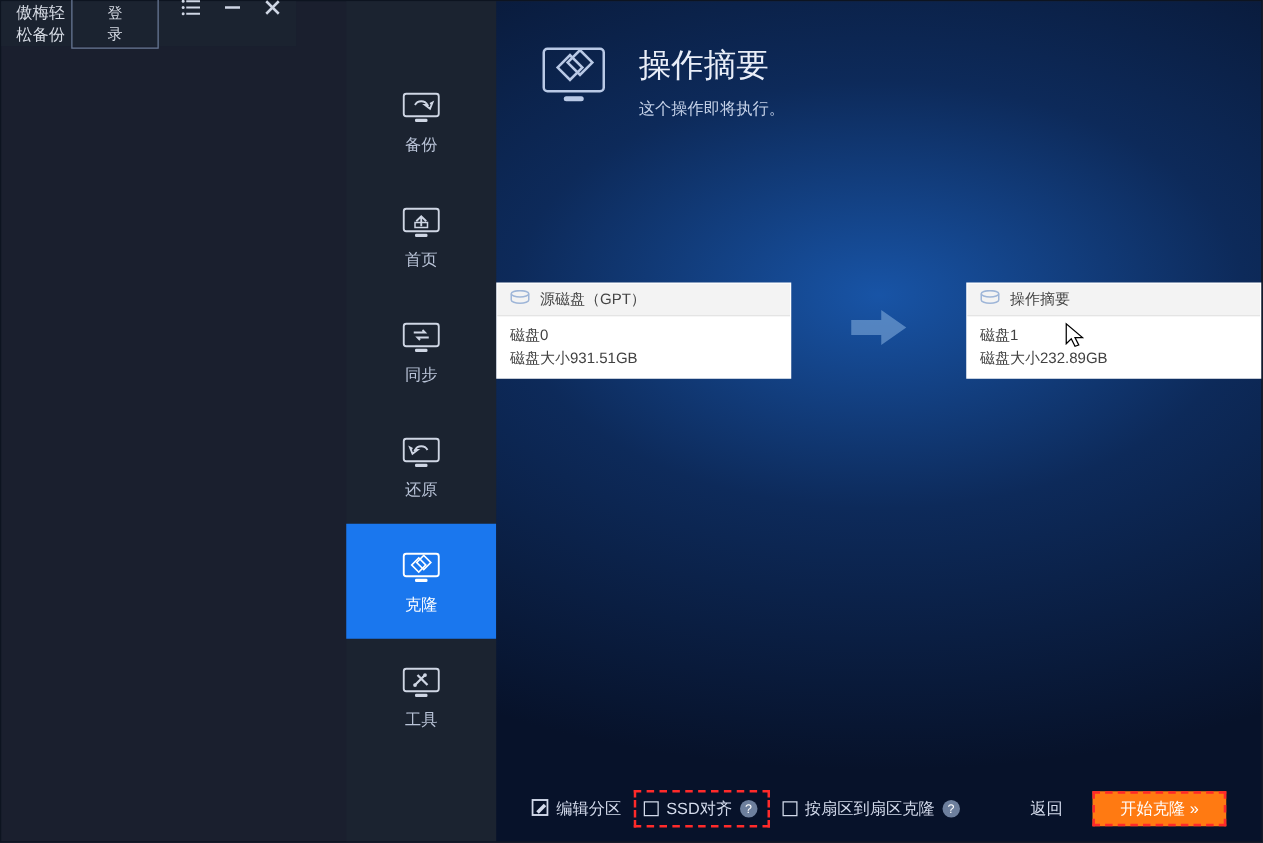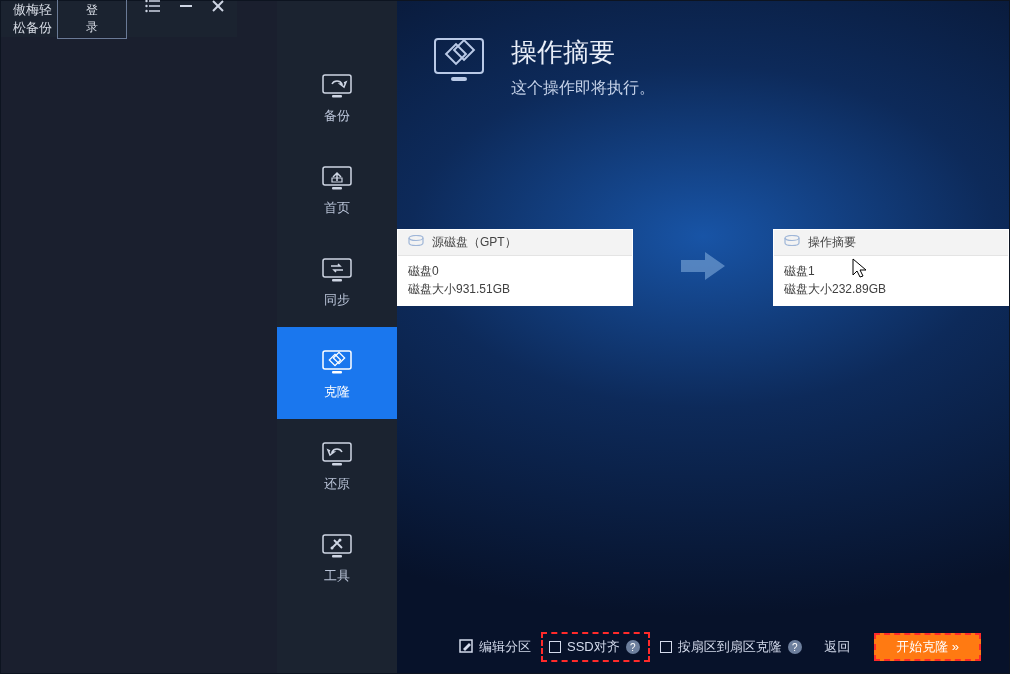--- a/index.html
+++ b/index.html
@@ -57,21 +57,21 @@
       background: radial-gradient(ellipse 650px 380px at 50% 35%, #1854a6 0%, #0d2a5a 45%, #07122a 100%);
       position: relative;
       display: flex; flex-direction: column;
     }
     .header-block {
       display: flex; align-items: flex-start; gap: 24px;
       padding: 34px 0 0 34px;
     }
     .monitor-icon { width: 56px; height: 50px; }
     .header-text h2 { color: #e9eef8; font-size: 26px; font-weight: 400; margin-bottom: 8px; }
-    .header-text p { color: #c4d1e8; font-size: 16px; }
+    .header-text p { color: #c4d1e8; font-size: 13px; }
     .disk-row {
       display: flex; align-items: center; justify-content: center;
       gap: 46px;
       margin-top: 130px;
     }
     .disk-card {
       width: 236px; height: 77px;
       background: #fff;
       border: 1px solid transparent;
       display: flex; flex-direction: column;
@@ -91,21 +91,21 @@
       pointer-events: none;
     }
     .footer {
       position: absolute; left: 0; right: 0; bottom: 0;
       height: 52px;
       display: flex; align-items: center;
       padding: 0 28px;
       color: #d4dbec;
       font-size: 13px;
     }
-    .foot-left { display: flex; align-items: center; gap: 10px; margin-left: 34px; }
+    .foot-left { display: flex; align-items: center; gap: 10px; }
     .foot-opt { display: flex; align-items: center; gap: 6px; cursor: pointer; }
     .help-ic {
       width: 14px; height: 14px; border-radius: 50%;
       background: #6d7f9d; color: #fff; font-size: 10px;
       display: flex; align-items: center; justify-content: center;
     }
     .check-empty {
       width: 12px; height: 12px; border: 1.5px solid #d4dbec;
       display:inline-block;
     }
@@ -190,40 +190,40 @@
       <div class="side-item">
         <span class="side-icon">
           <svg width="34" height="26" viewBox="0 0 34 26">
               <rect x="3" y="3" width="28" height="18" rx="2" fill="none" stroke="#cfd6e4" stroke-width="1.5"></rect>
               <rect x="12" y="23" width="10" height="2.5" rx="1" fill="#cfd6e4"></rect>
               <path d="M11 10 H20 L18 8 M23 14 H14 L16 16" stroke="#cfd6e4" stroke-width="1.5" fill="none"></path>
             </svg>
         </span>
         <span>同步</span>
       </div>
+      <div class="side-item">
+        <span class="side-icon">
+          <svg width="34" height="26" viewBox="0 0 34 26">
+              <rect x="3" y="3" width="28" height="18" rx="2" fill="none" stroke="#cfd6e4" stroke-width="1.5"></rect>
+              <rect x="12" y="23" width="10" height="2.5" rx="1" fill="#cfd6e4"></rect>
+              <path d="M22 12 C20 8,14 8,12 12 L14 12 L10 15 L8 10 L10 11" fill="none" stroke="#cfd6e4" stroke-width="1.5"></path>
+            </svg>
+        </span>
+        <span>还原</span>
+      </div>
       <div class="side-item active">
         <span class="side-icon">
           <svg width="34" height="26" viewBox="0 0 34 26">
               <rect x="3" y="3" width="28" height="18" rx="2" fill="none" stroke="#fff" stroke-width="1.5"></rect>
               <rect x="12" y="23" width="10" height="2.5" rx="1" fill="#fff"></rect>
               <rect x="11" y="8" width="8" height="8" fill="none" stroke="#fff" stroke-width="1.3" transform="rotate(45 15 12)"></rect>
               <rect x="15" y="6" width="8" height="8" fill="none" stroke="#fff" stroke-width="1.3" transform="rotate(45 19 10)"></rect>
             </svg>
         </span>
         <span>克隆</span>
-      </div>
-      <div class="side-item">
-        <span class="side-icon">
-          <svg width="34" height="26" viewBox="0 0 34 26">
-              <rect x="3" y="3" width="28" height="18" rx="2" fill="none" stroke="#cfd6e4" stroke-width="1.5"></rect>
-              <rect x="12" y="23" width="10" height="2.5" rx="1" fill="#cfd6e4"></rect>
-              <path d="M22 12 C20 8,14 8,12 12 L14 12 L10 15 L8 10 L10 11" fill="none" stroke="#cfd6e4" stroke-width="1.5"></path>
-            </svg>
-        </span>
-        <span>还原</span>
       </div>
       <div class="side-item">
         <span class="side-icon">
           <svg width="34" height="26" viewBox="0 0 34 26">
               <rect x="3" y="3" width="28" height="18" rx="2" fill="none" stroke="#cfd6e4" stroke-width="1.5"></rect>
               <rect x="12" y="23" width="10" height="2.5" rx="1" fill="#cfd6e4"></rect>
               <path d="M12 16 L20 8 M14 8 L22 16" stroke="#cfd6e4" stroke-width="1.8"></path>
               <circle cx="12" cy="16" r="1.5" fill="#cfd6e4"></circle>
               <circle cx="20" cy="8" r="1.5" fill="#cfd6e4"></circle>
             </svg>

